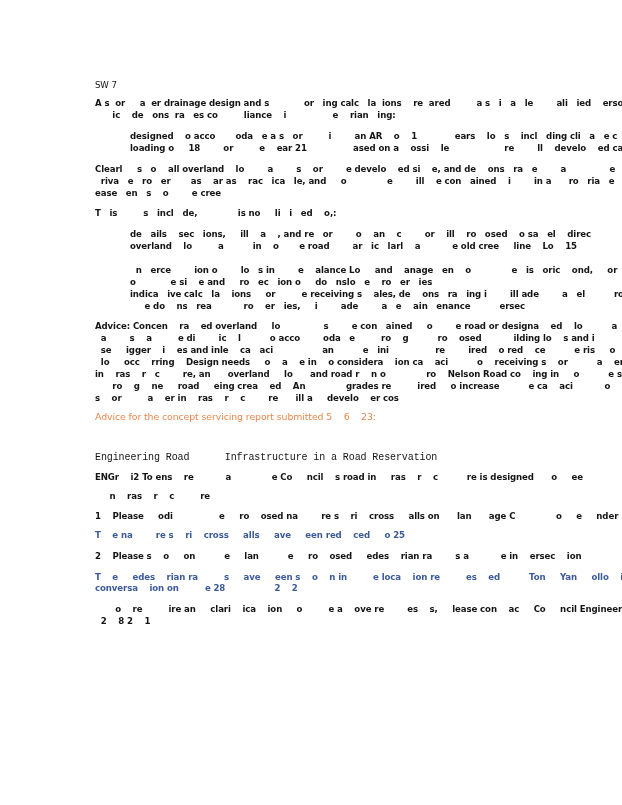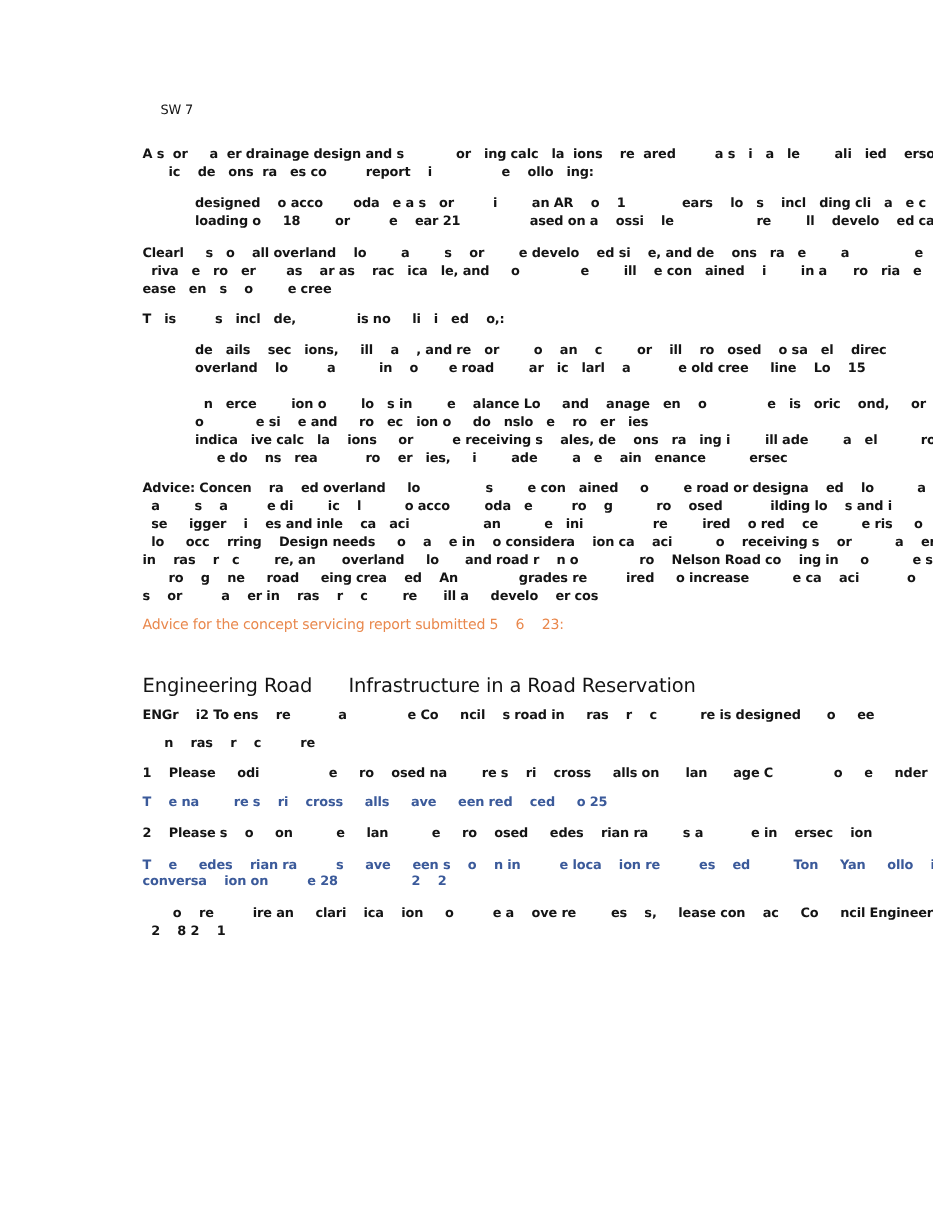--- a/index.html
+++ b/index.html
@@ -4,31 +4,31 @@
 <style>
   html, body { margin: 0; padding: 0; background: #ffffff; }
   body { width: 622px; height: 805px; position: relative; overflow: hidden;
          font-family: "DejaVu Sans", "Liberation Sans", sans-serif; color: #111; }
   .page { position: absolute; left: 0; top: 0; width: 622px; height: 805px; }
   .ln { position: absolute; left: 95px; white-space: pre; font-size: 8.6px; line-height: 11px;
         font-weight: bold; letter-spacing: -0.1px; color: #141414; }
   .reg { font-weight: normal; }
   .orange { color: #e9884d; font-weight: normal; font-size: 9.4px; }
   .blue { color: #3b5a9a; text-align: right; }
-  .serifish { font-weight: normal; font-size: 13px; }
+  .serifish { font-weight: normal; font-size: 10px; font-family: Liberation Mono, monospace; }
 </style>
 </head>
 <body>
 
 <div class="page">
 
-  <div class="ln reg" style="top:69px;margin-left:12px;">SW 7</div>
+  <div class="ln reg" style="top:80px;">SW 7</div>
 
   <div class="ln" style="top:98px;">A s  or     a  er drainage design and s            or   ing calc   la  ions    re  ared         a s   i   a   le        ali   ied    erson</div>
-  <div class="ln" style="top:110px;">      ic    de   ons  ra   es co         report    i                e    ollo   ing:</div>
+  <div class="ln" style="top:110px;">      ic    de   ons  ra   es co         liance    i                e    rian   ing:</div>
 
   <div class="ln" style="top:131px; left:130px;">designed    o acco       oda   e a s   or         i        an AR    o    1             ears    lo   s    incl   ding cli   a   e c   ange</div>
   <div class="ln" style="top:143px; left:130px;">loading o     18        or         e    ear 21                ased on a    ossi    le                   re        ll    develo    ed ca    c        en</div>
 
   <div class="ln" style="top:164px;">Clearl     s   o    all overland    lo        a        s    or        e develo    ed si    e, and de    ons   ra   e        a               e   avoid</div>
   <div class="ln" style="top:176px;">  riva   e   ro   er       as    ar as    rac   ica   le, and     o              e        ill    e con   ained    i        in a      ro   ria   e</div>
   <div class="ln" style="top:188px;">ease   en   s    o        e cree</div>
 
   <div class="ln" style="top:208px;">T   is         s   incl   de,              is no     li   i   ed    o,:</div>
 

